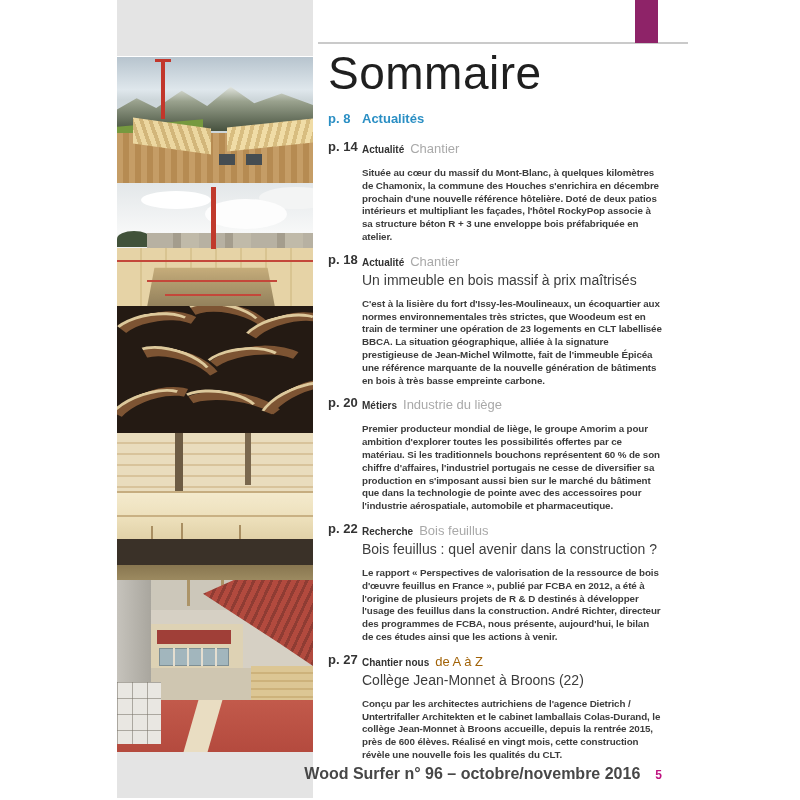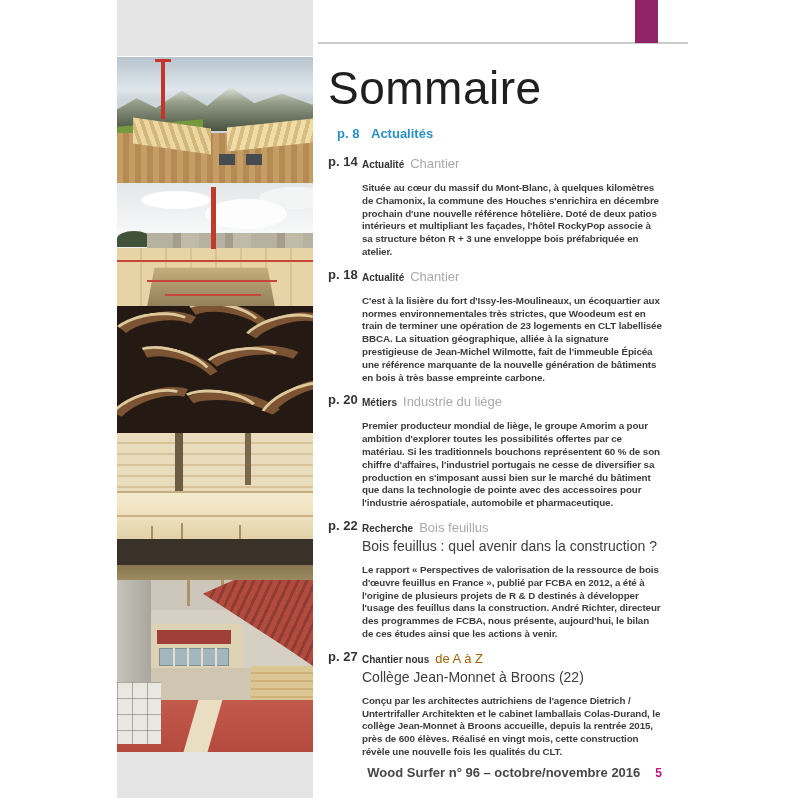--- a/index.html
+++ b/index.html
@@ -95,38 +95,38 @@
      background:repeating-linear-gradient(180deg,#dcc694 0 6px,#cdb27b 6px 8px);}
   .ph5 .floor{bottom:0;left:0;width:100%;height:52px;background:linear-gradient(180deg,#c25a4b,#b44a3e);}
   .ph5 .path{bottom:0;left:74px;width:24px;height:52px;background:#e9ddc2;transform:skewX(-16deg);}
   .ph5 .lockers{top:102px;left:0;width:44px;height:62px;
      background:
        repeating-linear-gradient(90deg,rgba(120,115,105,.55) 0 1px,transparent 1px 15px),
        repeating-linear-gradient(180deg,rgba(120,115,105,.55) 0 1px,transparent 1px 16px),
        #e9e7e2;}
 
   
-  .content{position:absolute;left:328px;top:16px;width:352px;color:#3c3c3c;}
+  .content{position:absolute;left:328px;top:1px;width:352px;color:#3c3c3c;}
   .title{margin:0;margin-top:49px;font-size:46px;line-height:46px;font-weight:200;
          color:#1f1f1f;letter-spacing:0.5px;}
   .lead{margin-top:15px;display:grid;grid-template-columns:34px 1fr;
-        font-size:13px;font-weight:bold;color:#2b8fc4;line-height:16px;margin-left:9px;}
+        font-size:13px;font-weight:bold;color:#2b8fc4;line-height:16px;}
   .entry{margin-top:8px;display:grid;grid-template-columns:34px 1fr;}
   .entry.first{margin-top:12px;}
   .pnum{font-size:13px;font-weight:bold;color:#333333;line-height:16px;}
   .cat{font-size:10px;font-weight:bold;color:#333333;line-height:16px;}
   .sub{font-size:13px;font-weight:normal;color:#a9a9a9;margin-left:6px;}
   .sub-red{color:#a16207;}
   .headline{font-size:14px;font-weight:normal;color:#3d3d3d;line-height:17px;margin-top:1px;}
   .body-text{font-size:9.8px;font-weight:bold;color:#3c3c3c;line-height:12.8px;
              margin-top:9px;width:300px;letter-spacing:-0.1px;}
 
   
   .footer{position:absolute;top:765px;right:138px;display:flex;align-items:baseline;gap:15px;}
-  .issue{font-size:13px;font-weight:bold;color:#474747;}
+  .issue{font-size:16px;font-weight:bold;color:#474747;}
   .folio{font-size:12px;font-weight:bold;color:#bf1380;}
 </style>
 </head>
 <body>
 
 <div class="page">
 
   <div class="top-gray"></div>
   <div class="top-rule"></div>
   <div class="corner-mark"></div>
@@ -216,20 +216,21 @@
       <div>
         <div><span class="cat">Actualité</span><span class="sub">Chantier</span></div>
         <div class="body-text">Située au cœur du massif du Mont-Blanc, à quelques kilomètres de Chamonix, la commune des Houches s'enrichira en décembre prochain d'une nouvelle référence hôtelière. Doté de deux patios intérieurs et multipliant les façades, l'hôtel RockyPop associe à sa structure béton R + 3 une enveloppe bois préfabriquée en atelier.</div>
       </div>
     </div>
 
     <div class="entry">
       <span class="pnum">p. 18</span>
       <div>
         <div><span class="cat">Actualité</span><span class="sub">Chantier</span></div>
+        <div class="headline">Un immeuble en bois massif à prix maîtrisés</div>
         <div class="body-text">C'est à la lisière du fort d'Issy-les-Moulineaux, un écoquartier aux normes environnementales très strictes, que Woodeum est en train de terminer une opération de 23 logements en CLT labellisée BBCA. La situation géographique, alliée à la signature prestigieuse de Jean-Michel Wilmotte, fait de l'immeuble Épicéa une référence marquante de la nouvelle génération de bâtiments en bois à très basse empreinte carbone.</div>
       </div>
     </div>
 
     <div class="entry">
       <span class="pnum">p. 20</span>
       <div>
         <div><span class="cat">Métiers</span><span class="sub">Industrie du liège</span></div>
         <div class="body-text">Premier producteur mondial de liège, le groupe Amorim a pour ambition d'explorer toutes les possibilités offertes par ce matériau. Si les traditionnels bouchons représentent 60 % de son chiffre d'affaires, l'industriel portugais ne cesse de diversifier sa production en s'imposant aussi bien sur le marché du bâtiment que dans la technologie de pointe avec des accessoires pour l'industrie aérospatiale, automobile et pharmaceutique.</div>
       </div>

